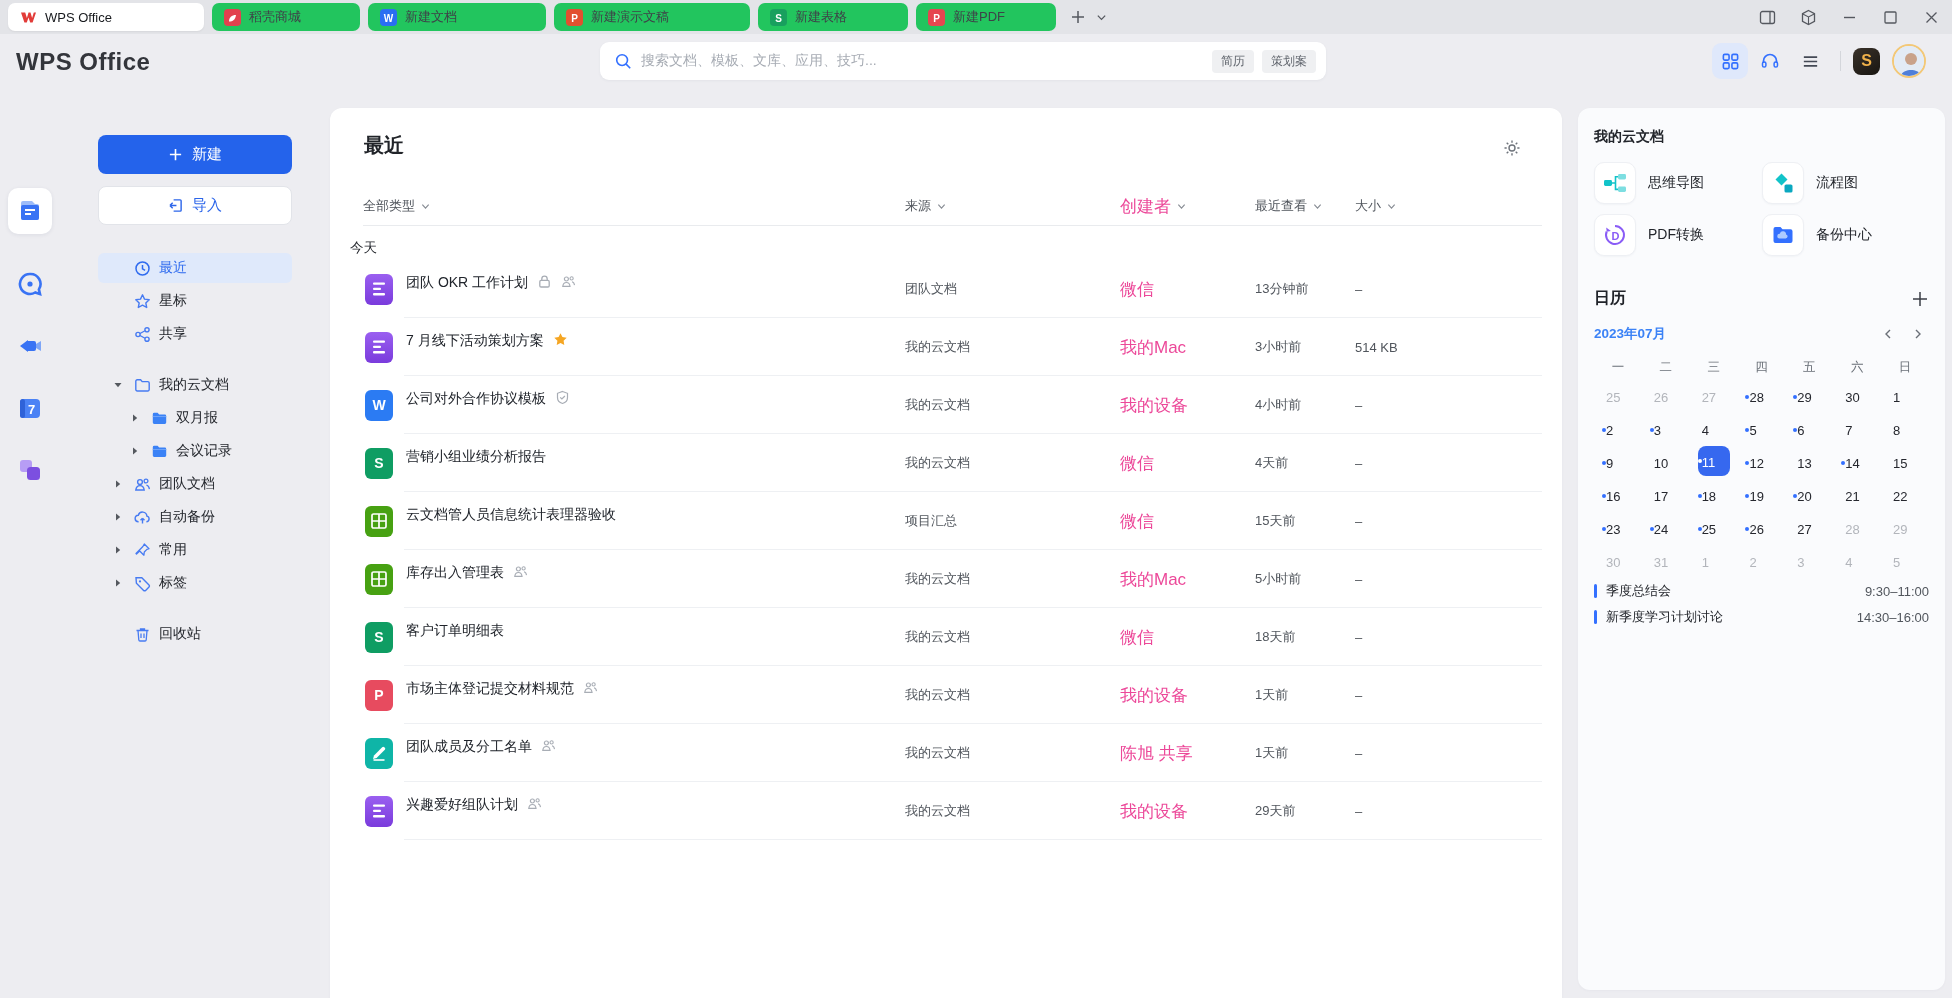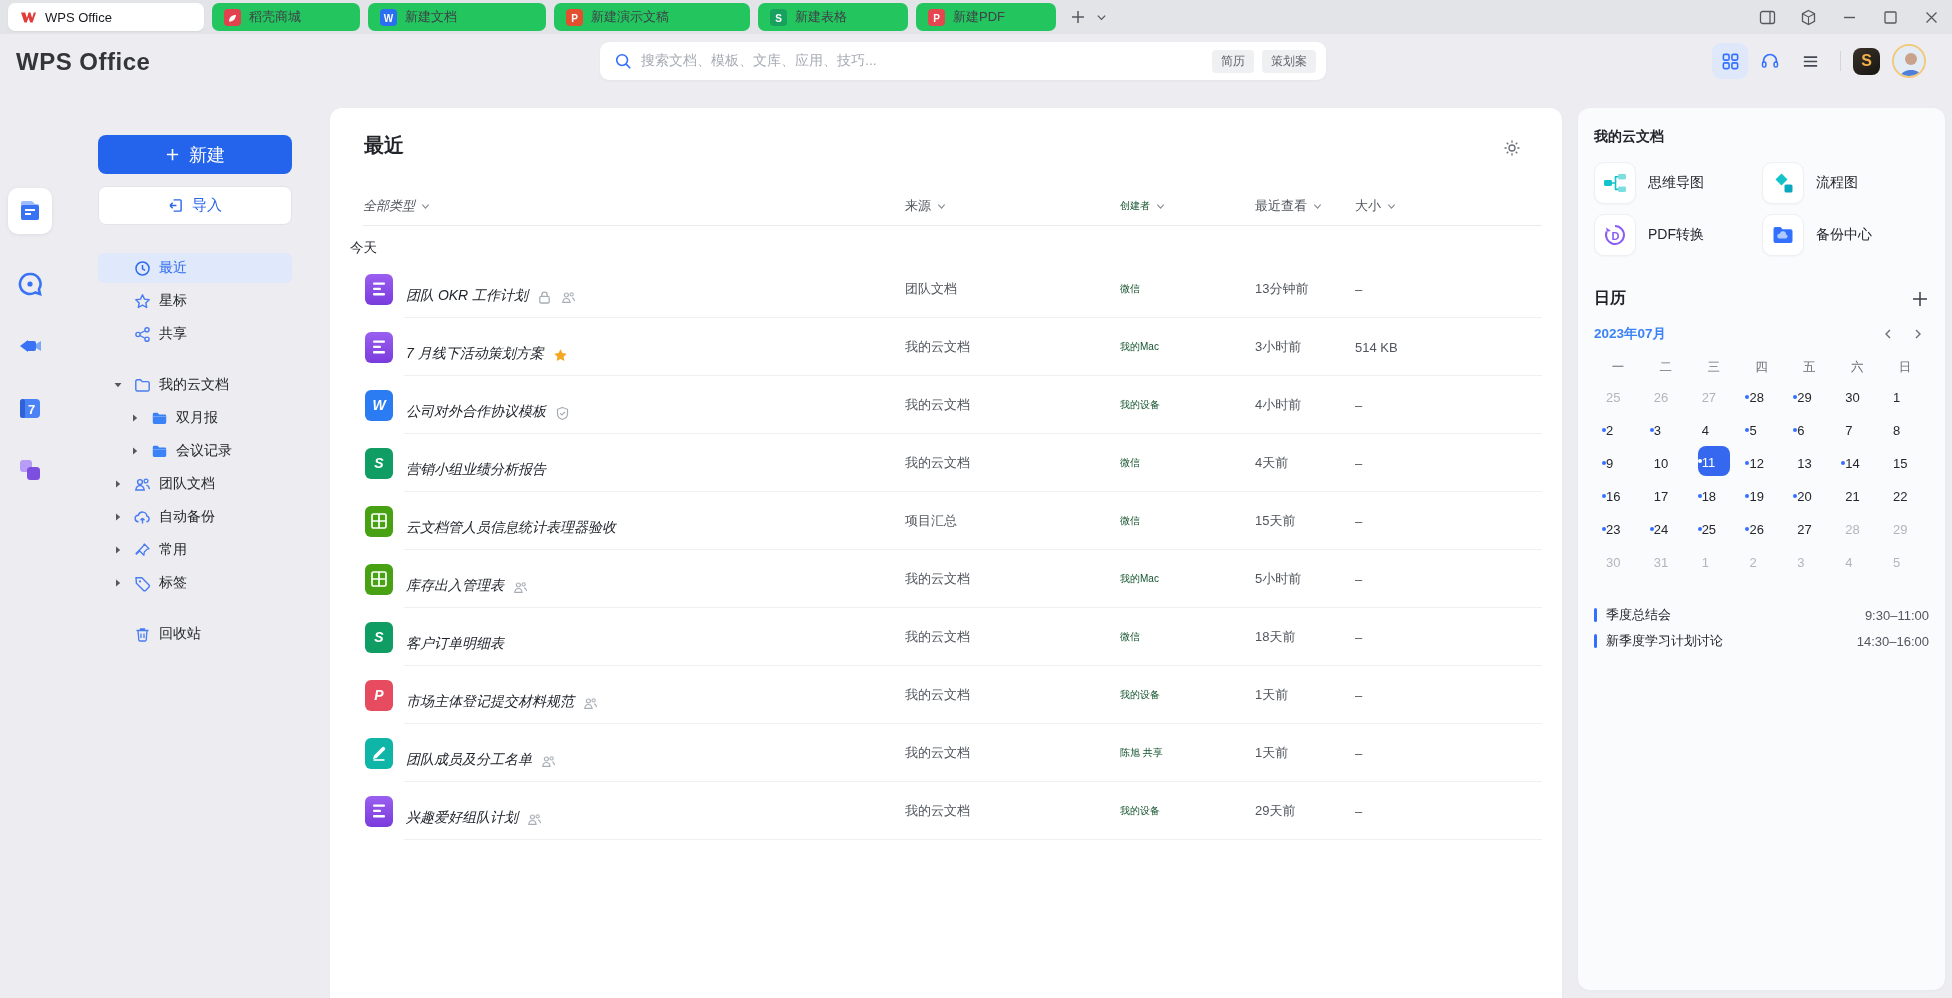--- a/index.html
+++ b/index.html
@@ -29,21 +29,21 @@
   #sbadge{width:27px;height:27px;border-radius:8px;background:linear-gradient(145deg,#3a322a,#181511);color:#f0b14a;font-weight:700;font-size:16px;display:grid;place-items:center;margin-right:12px;}
   #avatar{width:34px;height:34px;border-radius:50%;border:2px solid #f3c877;overflow:hidden;display:grid;place-items:center;background:#e7edf6;}
 
   
   #rail{position:absolute;left:0;top:88px;width:60px;bottom:0;}
   .rail-item{position:absolute;left:10px;width:40px;height:40px;display:grid;place-items:center;border-radius:10px;}
   .rail-item.active{background:#ffffff;width:44px;height:46px;left:8px;box-shadow:0 1px 4px rgba(30,40,80,.08);}
 
   
   #sidebar{position:absolute;left:60px;top:88px;width:270px;bottom:0;padding:47px 38px 0 38px;}
-  .btn-new{width:194px;height:39px;border-radius:8px;background:#2463eb;color:#fff;font-size:18px;display:flex;align-items:center;justify-content:center;gap:9px;}
+  .btn-new{width:194px;height:39px;border-radius:8px;background:#2463eb;color:#fff;font-size:15px;display:flex;align-items:center;justify-content:center;gap:9px;}
   .btn-import{width:194px;height:39px;border-radius:8px;background:#ffffff;border:1px solid #e2e4e9;color:#2b65ea;font-size:15px;display:flex;align-items:center;justify-content:center;gap:9px;margin-top:12px;}
   #sidelist{margin-top:28px;}
   .sitem{height:30px;margin-bottom:3px;border-radius:6px;display:flex;align-items:center;padding-left:12px;font-size:14px;color:#23262c;}
   .sitem.active{background:#dfe9fb;color:#2f6bef;}
   .sitem .caret{width:16px;display:inline-flex;justify-content:center;}
   .sitem .sic{width:17px;height:17px;display:inline-flex;margin-left:8px;}
   .sitem .slabel{margin-left:8px;white-space:nowrap;}
   .sitem.child{padding-left:29px;}
   .gap-before{margin-top:21px;}
 
@@ -51,23 +51,23 @@
   #main{position:absolute;left:330px;top:108px;width:1232px;bottom:0;background:#ffffff;border-radius:12px 12px 0 0;box-shadow:0 1px 3px rgba(30,40,80,.04);}
   #main-title{position:absolute;left:34px;top:24px;font-size:20px;font-weight:700;color:#212429;}
   #gear{position:absolute;right:40px;top:30px;width:20px;height:20px;color:#6f747c;}
   #filters{position:absolute;left:33px;right:20px;top:85px;height:26px;display:flex;align-items:center;font-size:13px;color:#4e535a;}
   .fcell{display:flex;align-items:center;gap:6px;}
   .fdivider{position:absolute;left:33px;right:20px;top:117px;height:1px;background:#e9ebee;}
   #group-label{position:absolute;left:20px;top:131px;font-size:13.5px;color:#22252b;}
   #filelist{position:absolute;left:33px;right:20px;top:152px;}
   .frow{display:flex;align-items:center;height:58px;position:relative;}
   .frow::after{content:'';position:absolute;left:41px;right:0;bottom:0;height:1px;background:#eef0f3;}
-  .c-name{width:542px;display:flex;align-items:flex-end;padding-right:14px;font-style:italic;}
+  .c-name{width:542px;display:flex;align-items:flex-start;padding-right:14px;}
   .c-src{width:215px;font-size:13px;color:#51565d;}
-  .c-cre{width:135px;font-size:10px;color:#14532d;}
+  .c-cre{width:135px;font-size:17px;color:#ec4899;}
   .c-view{width:100px;font-size:13px;color:#51565d;}
   .c-size{flex:1;font-size:13px;color:#51565d;}
   .ficon{width:28px;height:31px;border-radius:6px;margin-left:2px;flex:0 0 auto;display:grid;place-items:center;color:#fff;font-weight:700;font-size:14px;}
   .fname{margin-left:13px;font-size:14px;color:#20242b;white-space:nowrap;}
   .fbadge{margin-left:9px;display:inline-flex;width:15px;height:15px;color:#a8adb5;}
 
   
   #rightpanel{position:absolute;left:1578px;top:108px;width:367px;height:882px;background:#fafbfd;border-radius:12px;padding:20px 16px 0 16px;box-shadow:0 1px 3px rgba(30,40,80,.03);}
   #tools-title{font-size:14px;font-weight:700;color:#23262c;}
   #tools{display:grid;grid-template-columns:168px 1fr;row-gap:6px;margin-top:14px;}
@@ -85,21 +85,21 @@
   #calgrid{display:grid;grid-template-columns:repeat(7,1fr);margin-top:4px;}
   .dcell{height:33px;display:flex;justify-content:center;}
   .day-box{display:flex;flex-direction:row;align-items:center;justify-content:flex-start;padding-top:2px;width:32px;border-radius:8px;}
   .ddot{width:4px;height:4px;border-radius:50%;margin-bottom:2px;background:transparent;}
   .ddot.on{background:#3370ff;}
   .dnum{font-size:13px;color:#25272e;line-height:17px;}
   .muted .dnum{color:#b2b5bb;}
   .sel .day-box{background:#3668ef;height:30px;}
   .sel .dnum{color:#fff;}
   .sel .ddot.on{background:#fff;}
-  #events{margin-top:24px;}
+  #events{margin-top:0;}
   .event{display:flex;align-items:center;height:26px;}
   .ebar{width:3px;height:14px;border-radius:2px;background:#3370ff;margin-right:9px;}
   .etitle{font-size:13px;color:#23262c;flex:1;white-space:nowrap;}
   .etime{font-size:13px;color:#51565d;}
   svg{display:block;}
 </style>
 </head>
 <body>
 
 <div id="app">

